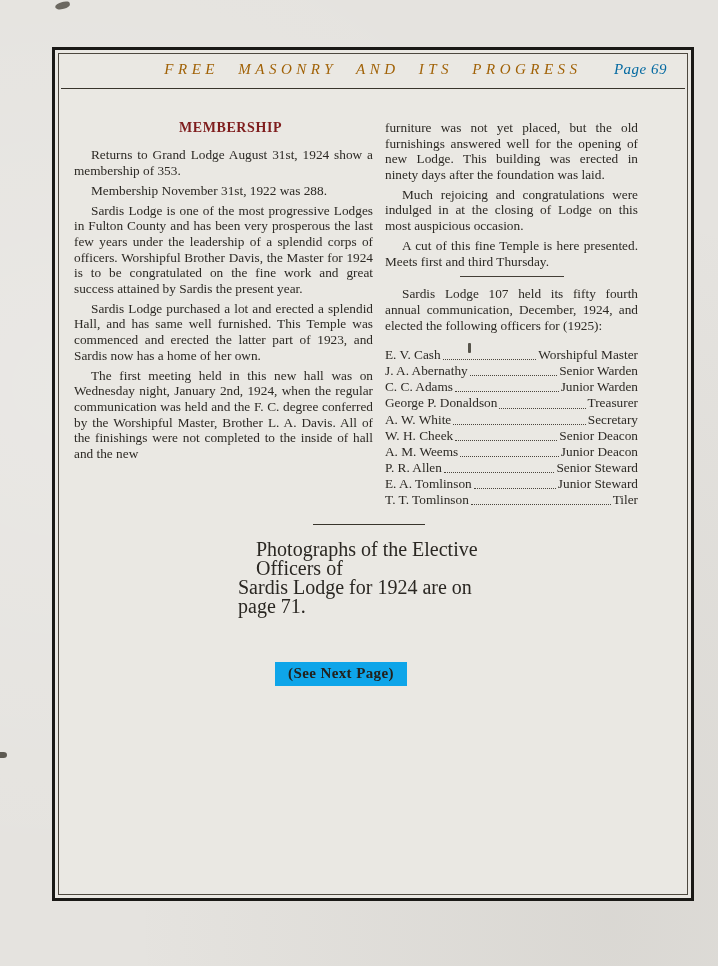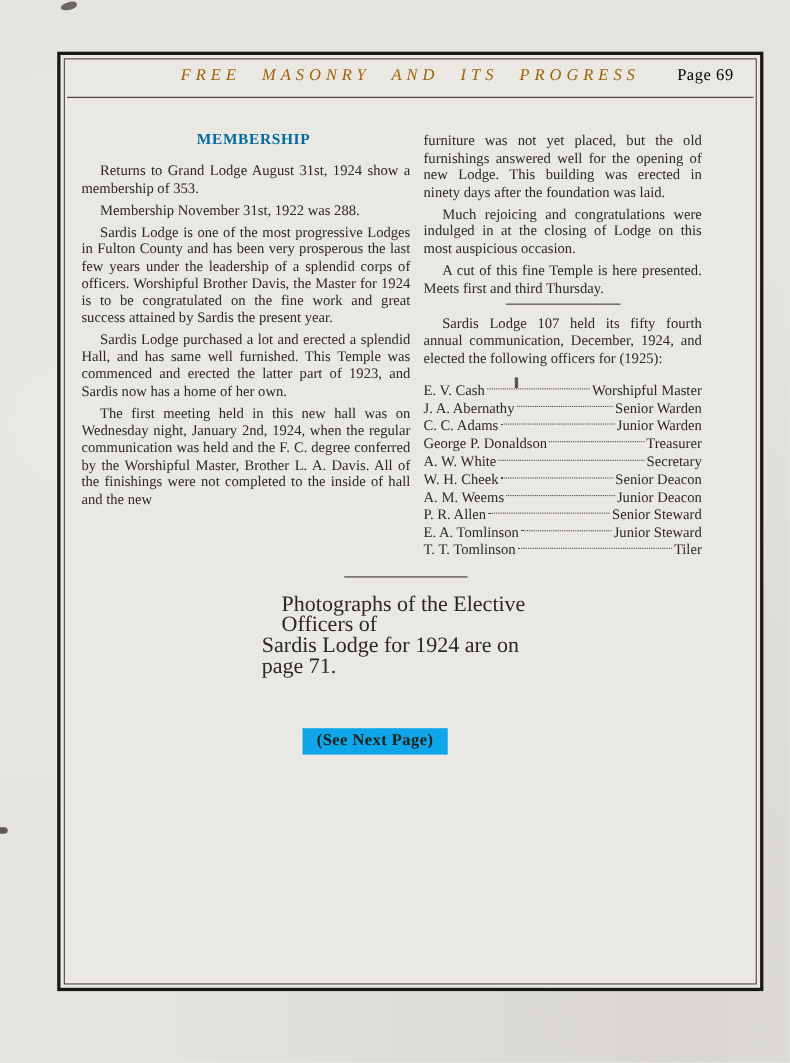--- a/index.html
+++ b/index.html
@@ -26,43 +26,43 @@
   }
   .page-header{
     position:relative;height:38px;margin:0 6px;border-bottom:1px solid #38342c;
   }
   .page-header .title{
     position:absolute;left:0;right:0;top:11px;text-align:center;
     font-style:italic;font-size:15px;letter-spacing:4.5px;word-spacing:11px;
     color:#a16207;
   }
   .page-header .page-num{
-    position:absolute;right:18px;top:11px;font-size:15px;
-    letter-spacing:0.5px;color:#000000;
+    position:absolute;right:18px;top:11px;font-style:italic;font-size:15px;
+    letter-spacing:0.5px;color:#0369a1;
   }
   .columns{
     display:flex;gap:12px;padding:31px 0 0 19px;
   }
   .col-left{width:299px;}
   .col-right{width:253px;}
   .col-heading{
     margin:0 0 11px 0;text-align:center;text-indent:14px;
-    font-size:14px;font-weight:bold;letter-spacing:0.6px;color:#0369a1;
+    font-size:14px;font-weight:bold;letter-spacing:0.6px;color:#7f1d1d;
   }
   p.body-par{
     margin:0 0 4.5px 0;font-size:13.3px;line-height:15.6px;
     text-align:justify;text-indent:17px;color:var(--ink,#2c2924);
   }
   p.no-indent{text-indent:0;}
   .col-divider{
     width:104px;border:0;border-top:1px solid #433e36;margin:7px auto 9px auto;
   }
   .officers{margin-top:14px;}
   .officer-row{
-    display:flex;align-items:center;font-size:13.3px;line-height:16.1px;
+    display:flex;align-items:flex-end;font-size:13.3px;line-height:16.1px;
     white-space:nowrap;
   }
   .officer-row .dots{
     flex:1;min-width:10px;margin:0 2px 3px 2px;border-bottom:1px dotted #4b463d;
   }
   .center-rule{
     width:112px;border:0;border-top:1.5px solid #38342c;margin:16px 0 0 258px;
   }
   .footer-note{
     margin:15px 0 0 183px;width:262px;font-size:20px;line-height:19px;color:#2a2722;

